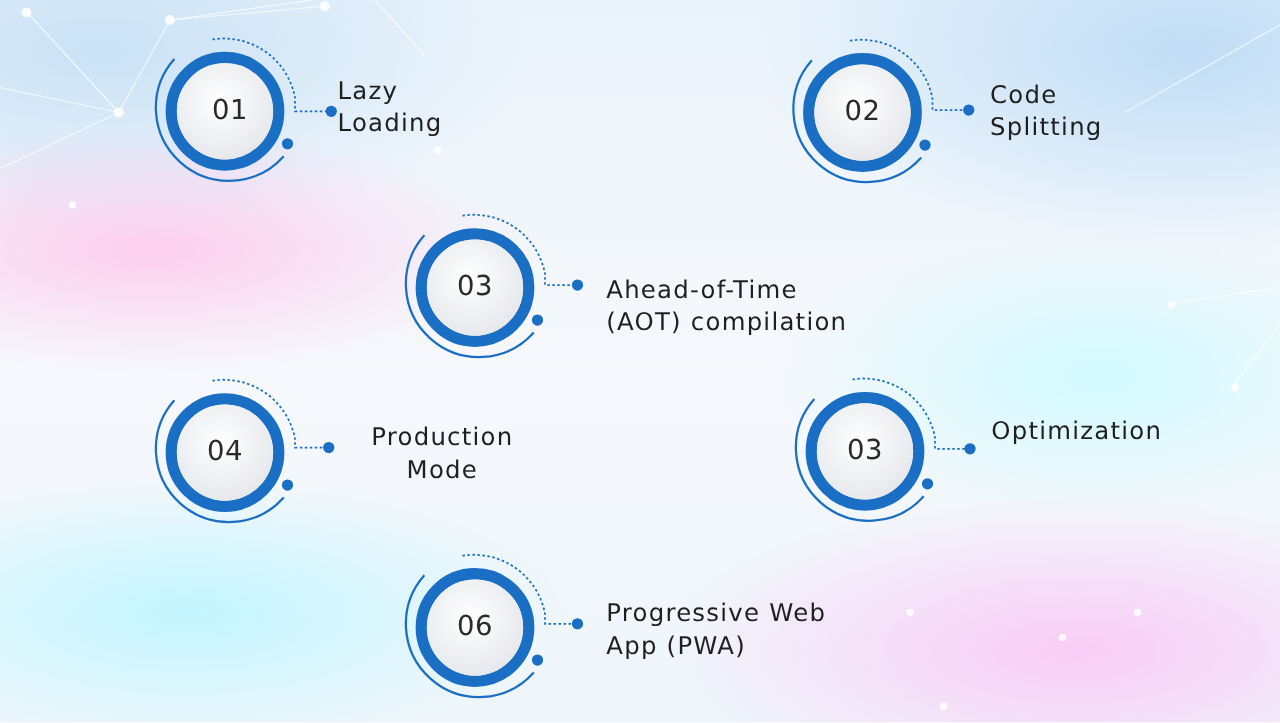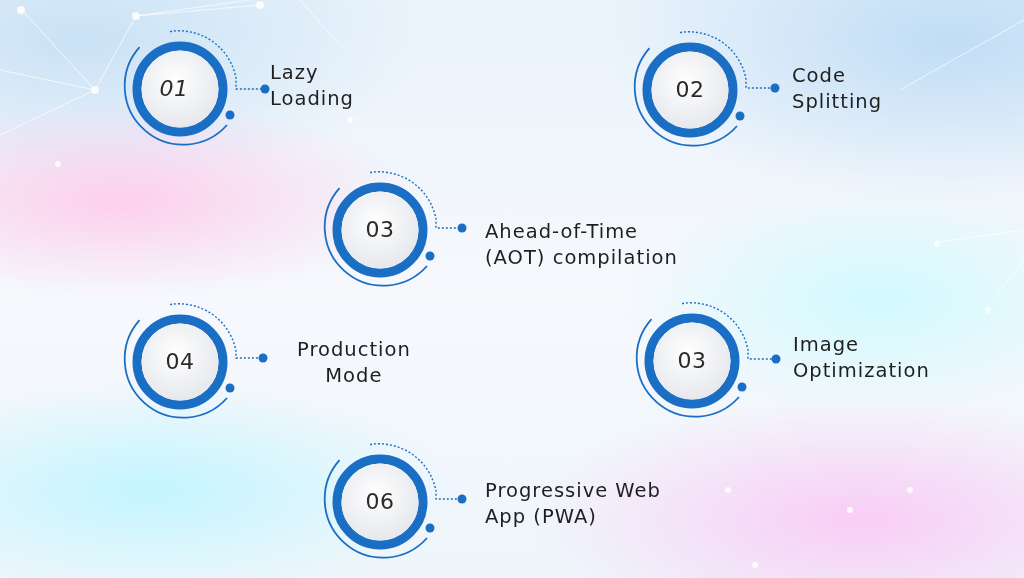--- a/index.html
+++ b/index.html
@@ -65,21 +65,21 @@
           <stop offset="1" stop-color="#e6e8ec"></stop>
         </radialGradient>
     </defs>
     <path d="M 29.5 27.2 A 57 57 0 1 0 117 105" stroke="#1a6ec4" stroke-width="1.8" fill="none"></path>
     <path d="M 60 11.5 A 58 58 0 0 1 126 58 L 126 69 L 155 69" stroke="#1a6ec4" stroke-width="1.4" stroke-dasharray="2 2" fill="none"></path>
     <circle cx="155" cy="69" r="4.5" fill="#1a6ec4"></circle>
     <circle cx="70" cy="69" r="43" fill="none" stroke="#1a6ec4" stroke-width="9"></circle>
     <circle cx="70" cy="69" r="38.5" fill="url(#g1)"></circle>
     <circle cx="120" cy="95" r="4.5" fill="#1a6ec4"></circle>
   </svg>
-  <div class="num" style="left:134px;top:76px;font-style:italic;">01</div>
+  <div class="num" style="left:144px;top:76px;">01</div>
   <div class="label" style="left:270px;top:60px;">
     <div>Lazy</div>
     <div>Loading</div>
   </div>
 </div>
 
 <div class="item" style="left:0;top:0;">
   <svg class="badge" style="left:620px;top:21px;" viewBox="0 0 200 150">
     <defs>
       <radialGradient id="g2" cx="45%" cy="40%" r="60%">
@@ -155,21 +155,20 @@
     </defs>
     <path d="M 29.5 27.2 A 57 57 0 1 0 117 105" stroke="#1a6ec4" stroke-width="1.8" fill="none"></path>
     <path d="M 60 11.5 A 58 58 0 0 1 126 58 L 126 67 L 154 67" stroke="#1a6ec4" stroke-width="1.4" stroke-dasharray="2 2" fill="none"></path>
     <circle cx="154" cy="67" r="4.5" fill="#1a6ec4"></circle>
     <circle cx="70" cy="69" r="43" fill="none" stroke="#1a6ec4" stroke-width="9"></circle>
     <circle cx="70" cy="69" r="38.5" fill="url(#g5)"></circle>
     <circle cx="120" cy="95" r="4.5" fill="#1a6ec4"></circle>
   </svg>
   <div class="num" style="left:652px;top:348px;">03</div>
   <div class="label" style="left:793px;top:332px;">
-    <div>Image</div>
     <div>Optimization</div>
   </div>
 </div>
 
 <div class="item" style="left:0;top:0;">
   <svg class="badge" style="left:310px;top:433px;" viewBox="0 0 200 150">
     <defs>
       <radialGradient id="g6" cx="45%" cy="40%" r="60%">
           <stop offset="0" stop-color="#ffffff"></stop>
           <stop offset="1" stop-color="#e6e8ec"></stop>

